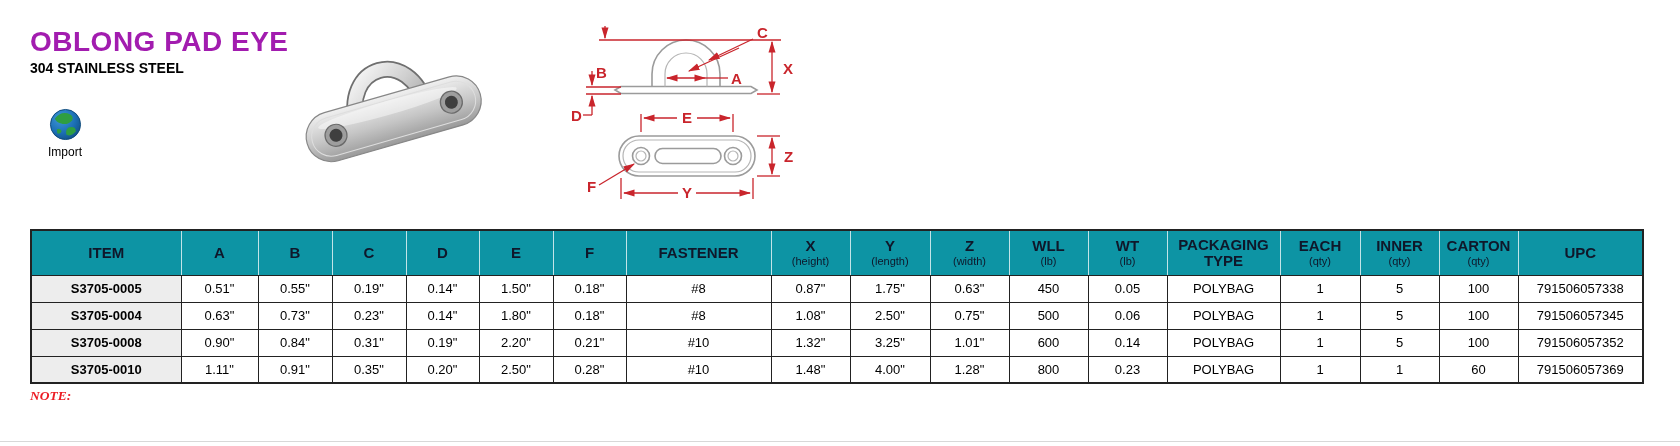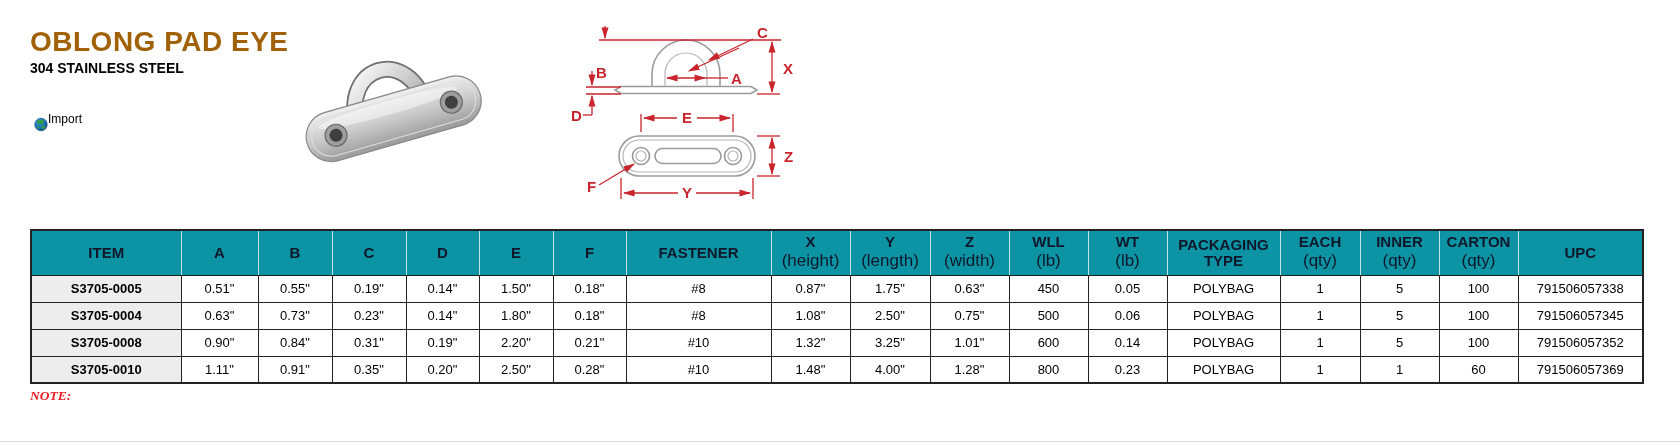--- a/index.html
+++ b/index.html
@@ -8,44 +8,44 @@
     --diagram-red:#C9252C;
     --item-bg:#EDEDED;
     --border-dark:#222;
   }
   *{box-sizing:border-box;margin:0;padding:0;}
   html,body{background:#fff;}
   body{font-family:"Liberation Sans","DejaVu Sans",sans-serif;}
   .page{position:relative;width:1680px;height:446px;background:#fff;overflow:hidden;}
 
   
-  .title{position:absolute;left:30px;top:26px;font-size:28px;font-weight:900;letter-spacing:.5px;color:#a16207;}
+  .title{position:absolute;left:30px;top:26px;font-size:28px;font-weight:900;letter-spacing:.5px;color:#a21caf;}
   .subtitle{position:absolute;left:30px;top:60px;font-size:14px;font-weight:800;color:#000;}
 
   
-  .badge{position:absolute;display:flex;flex-direction:row;align-items:flex-start;}
+  .badge{position:absolute;display:flex;flex-direction:column;align-items:flex-end;}
   .badge-import{left:34px;top:108px;width:48px;}
   .badge-stamped{left:88px;top:104px;width:52px;}
   .badge-label{font-size:12px;color:#000;margin-top:4px;font-weight:400;}
 
   
   .photo{position:absolute;left:291px;top:24px;}
   .diagram{position:absolute;left:543px;top:8px;}
   .dim{stroke:var(--diagram-red);stroke-width:1.3;fill:none;}
   .part{stroke:#9b9b9b;stroke-width:1.6;fill:none;}
   .part2{stroke:#b5b5b5;stroke-width:1.2;fill:none;}
   .arrhead{fill:var(--diagram-red);}
   .dim-label{fill:var(--diagram-red);font-size:15px;font-weight:600;font-family:"Liberation Sans","DejaVu Sans",sans-serif;}
 
   
   table.spec{position:absolute;left:30px;top:229px;width:1612px;table-layout:fixed;border-collapse:collapse;border:2px solid var(--border-dark);background:#fff;}
   table.spec thead th{background:var(--header-bg);color:#0f172a;height:45px;vertical-align:middle;text-align:center;border-left:1px solid rgba(255,255,255,.75);border-bottom:1.5px solid var(--border-dark);padding:0;}
   table.spec thead th:first-child{border-left:none;}
   .th-label{font-size:15px;font-weight:bold;line-height:1.05;}
-  .th-sub{font-size:17px;font-weight:400;margin-top:1px;}
+  .th-sub{font-size:11px;font-weight:400;margin-top:1px;}
   table.spec tbody td{height:27px;text-align:center;vertical-align:middle;font-size:13px;color:#000;border:1px solid var(--border-dark);padding:0 2px;background:#fff;}
   table.spec tbody td.item-col{background:var(--item-bg);font-weight:bold;}
 
   
   .note{position:absolute;left:30px;top:388px;color:var(--note-red);font-weight:bold;font-style:italic;font-size:13.5px;line-height:1.2;font-family:Liberation Serif, serif;}
   .note .note-line{display:block;}
 
   .bottom-rule{position:absolute;left:0;top:441px;width:1680px;height:1px;background:#d8d8d8;}
 </style>
 </head>

